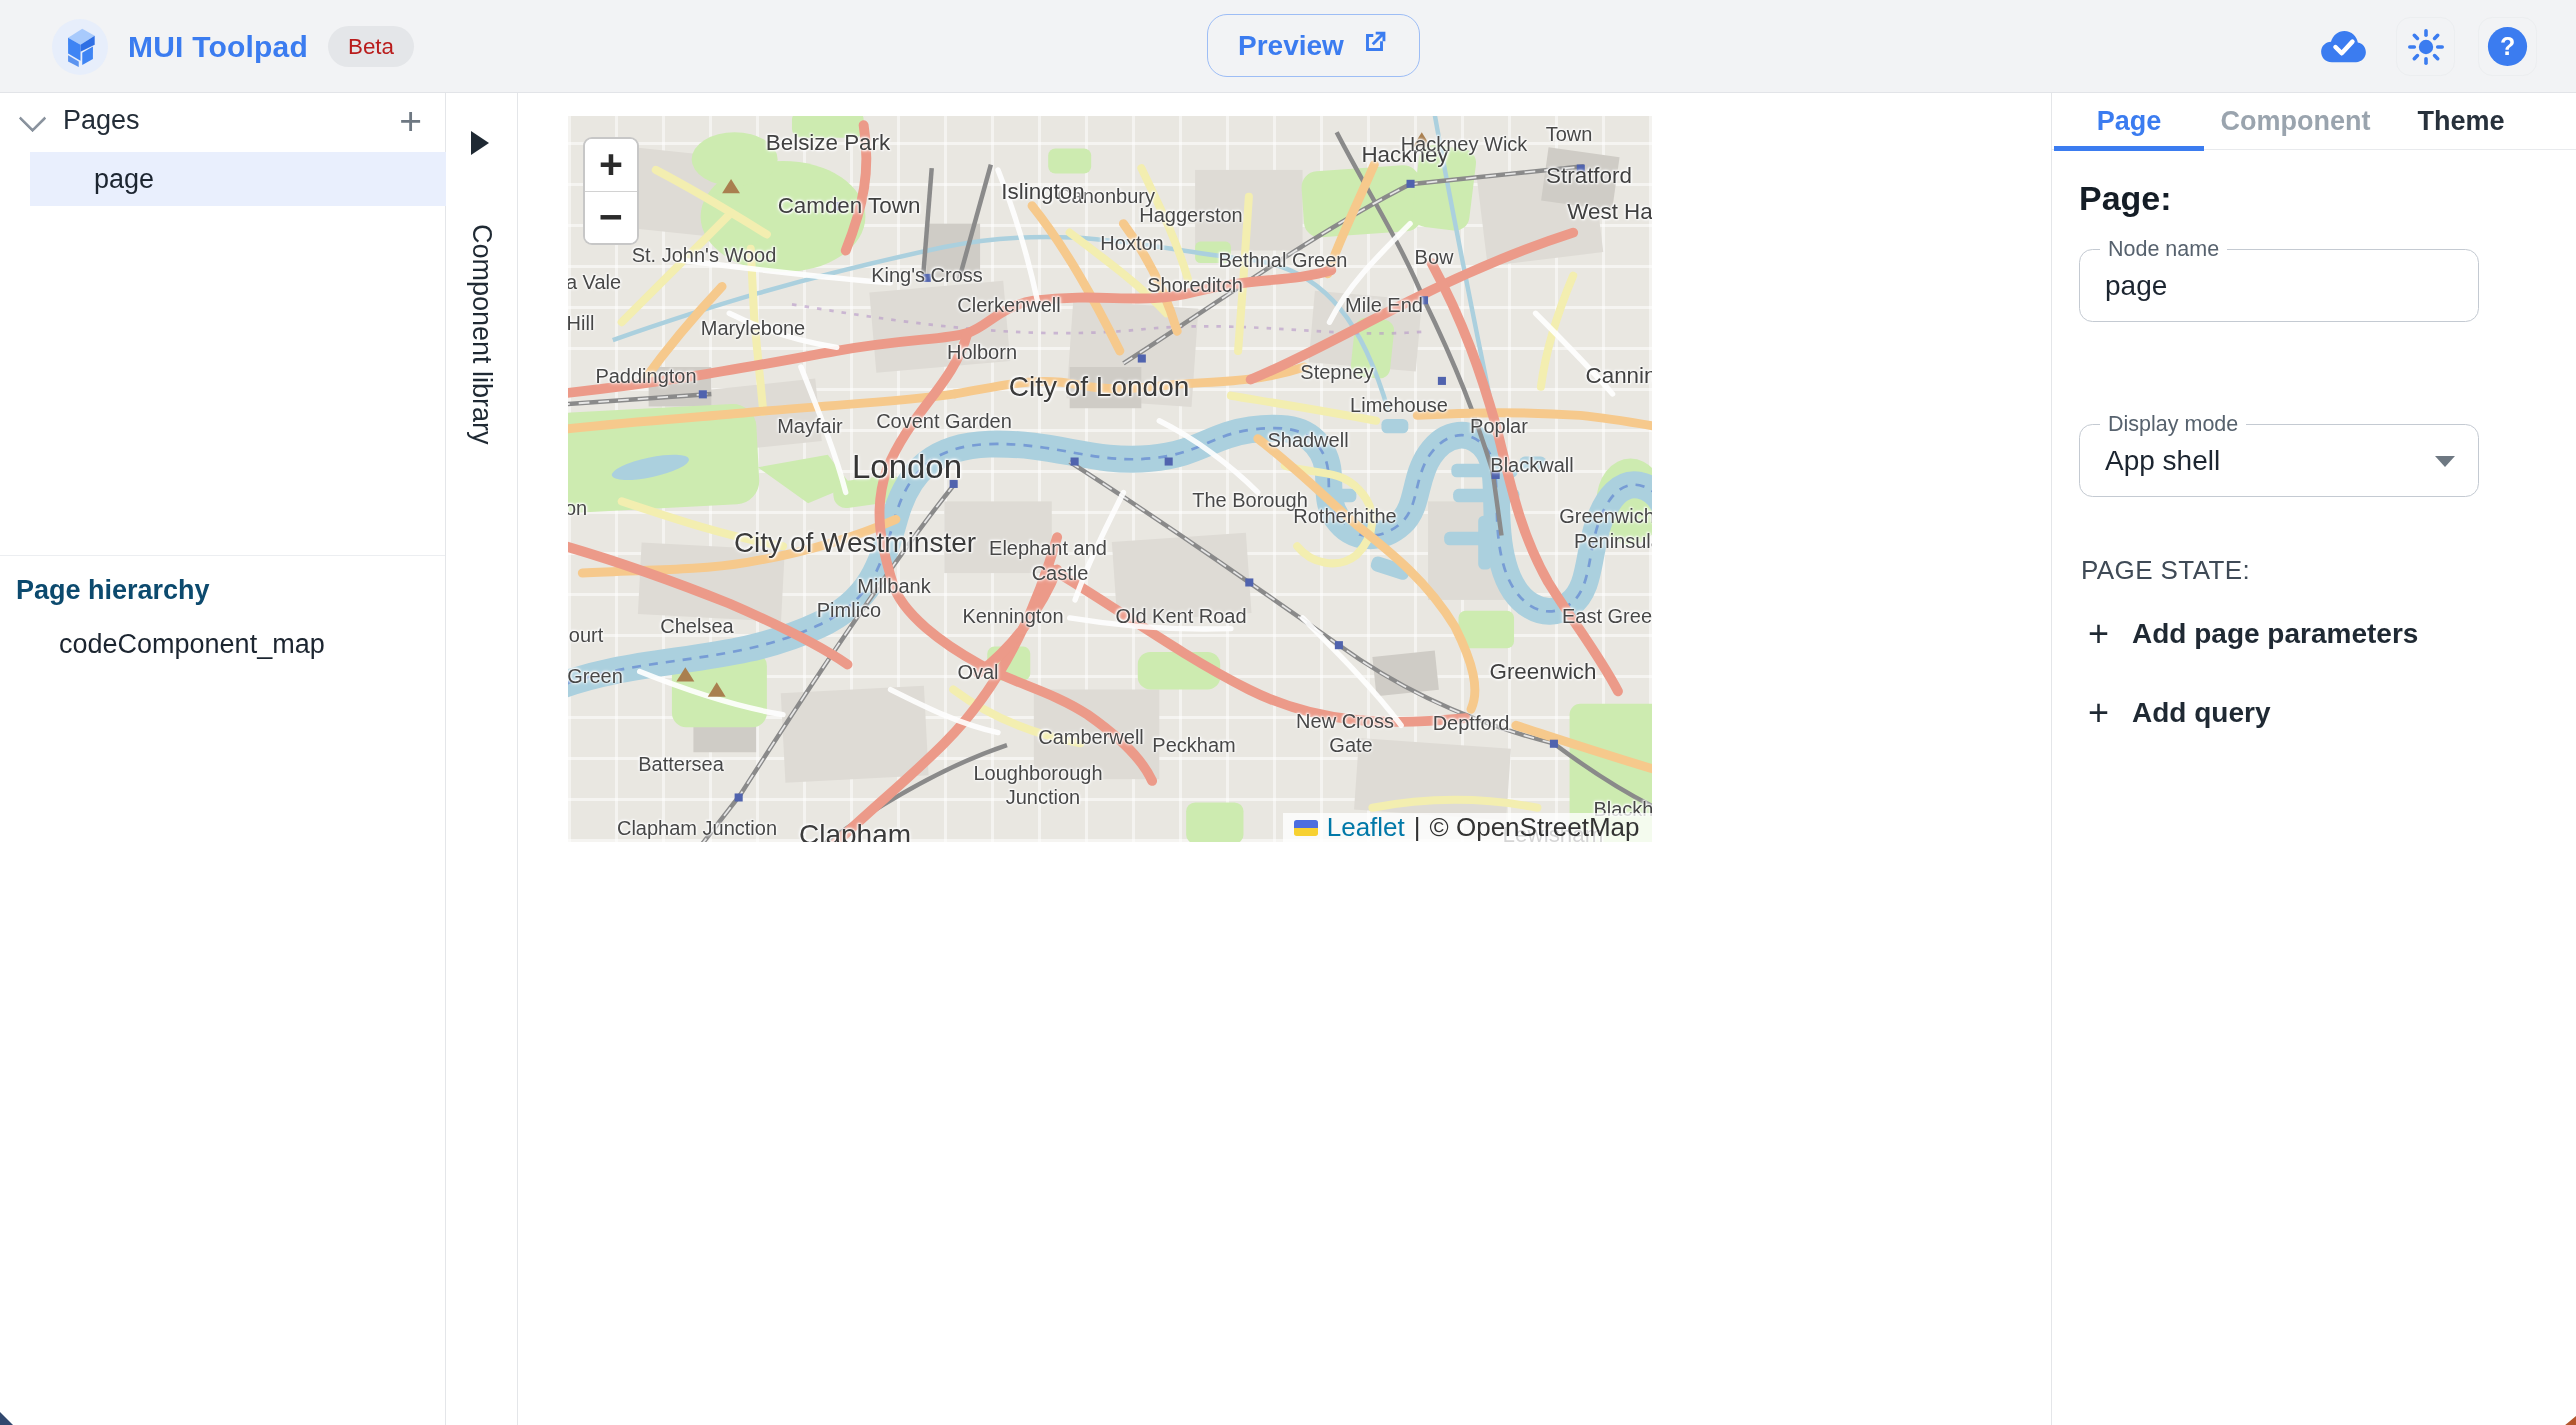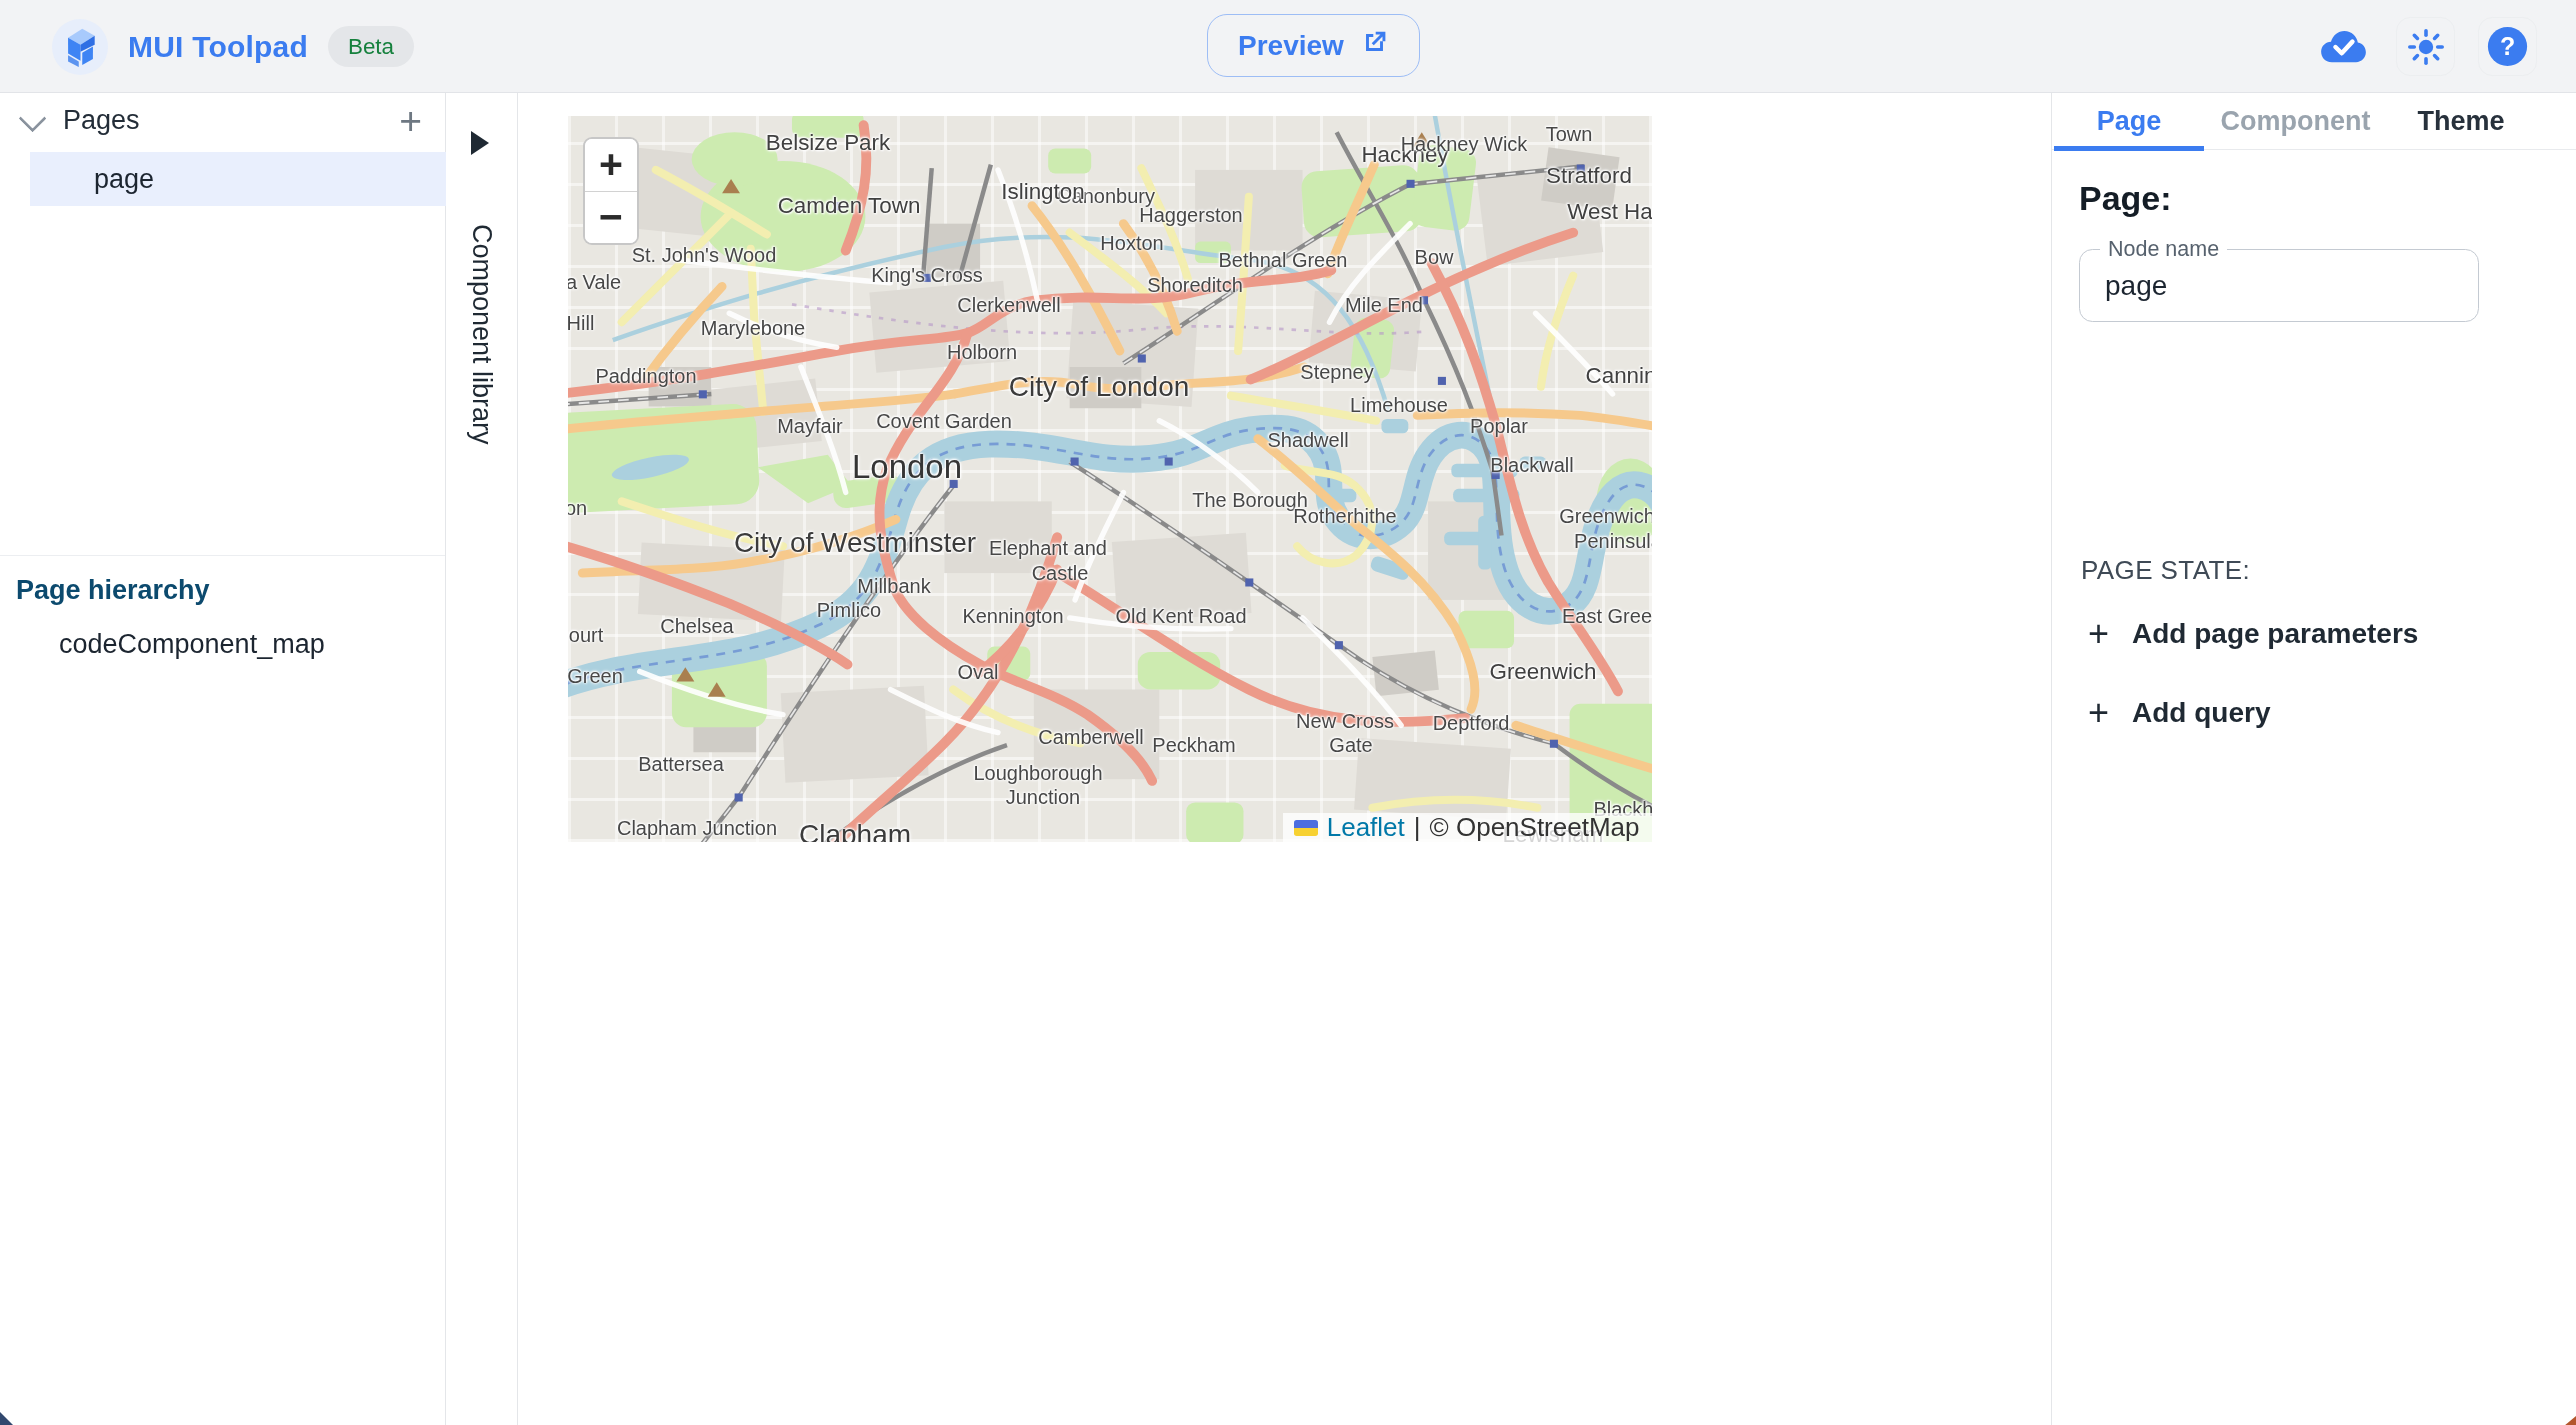--- a/index.html
+++ b/index.html
@@ -6,21 +6,21 @@
   html,body { width:2576px; height:1426px; overflow:hidden; background:#fff;
     font-family:"Liberation Sans", sans-serif; color:#1c2530; }
   .app { position:relative; width:2576px; height:1426px; }
 
   
   .header { position:absolute; left:0; top:0; width:2576px; height:93px;
     background:#f2f3f5; border-bottom:1.8px solid #e2e4e8; }
   .brand { position:absolute; left:52px; top:0; height:93px; display:flex; align-items:center; gap:20px; }
   .logo-badge { width:56px; height:56px; border-radius:50%; background:#e7eefb; display:flex; align-items:center; justify-content:center; }
   .app-title { font-size:30px; font-weight:bold; color:#3b7cf0; letter-spacing:0.2px; }
-  .beta-chip { background:#e4e6e9; color:#15803d; font-size:22.4px; padding:7.2px 20px; border-radius:895px; }
+  .beta-chip { background:#e4e6e9; color:#b91c1c; font-size:22.4px; padding:7.2px 20px; border-radius:895px; }
   .preview-btn { position:absolute; left:1207px; top:14.3px; height:63px; padding:0 30px;
     border:1.8px solid #9dbdf5; border-radius:20px; background:transparent;
     display:flex; align-items:center; gap:16px; cursor:pointer;
     font-size:28px; font-weight:bold; color:#3b7cf0; }
   .hdr-icons { position:absolute; right:39px; top:0; height:93px; display:flex; align-items:center; gap:23px; }
   .icon-btn { width:59px; height:59px; border:1.8px solid #eceef0; border-radius:14.3px;
     display:flex; align-items:center; justify-content:center; cursor:pointer; background:transparent; }
   .icon-btn.borderless { border-color:transparent; }
 
   
@@ -456,20 +456,25 @@
     </div>
 
     <div class="insp-heading">Page:</div>
 
     <div class="field f1">
       <label>Node name</label>
       <input value="page" style="">
     </div>
 
 
+    <div class="field f3">
+      <label>Display mode</label>
+      <span class="sel-value">App shell</span>
+      <span class="caret"></span>
+    </div>
 
     <div class="state-heading">PAGE STATE:</div>
 
     <button class="add-btn b1">
       <span class="plus">+</span>
       <span>Add page parameters</span>
     </button>
 
     <button class="add-btn b2">
       <span class="plus">+</span>

